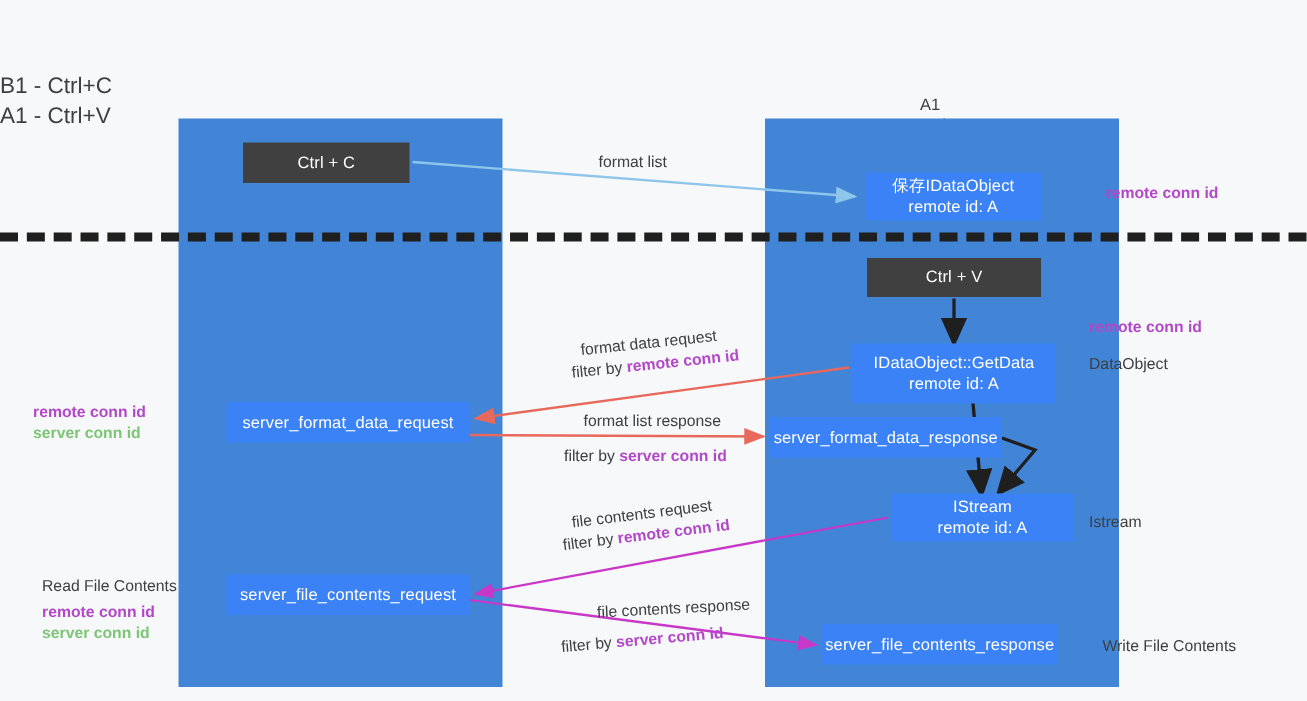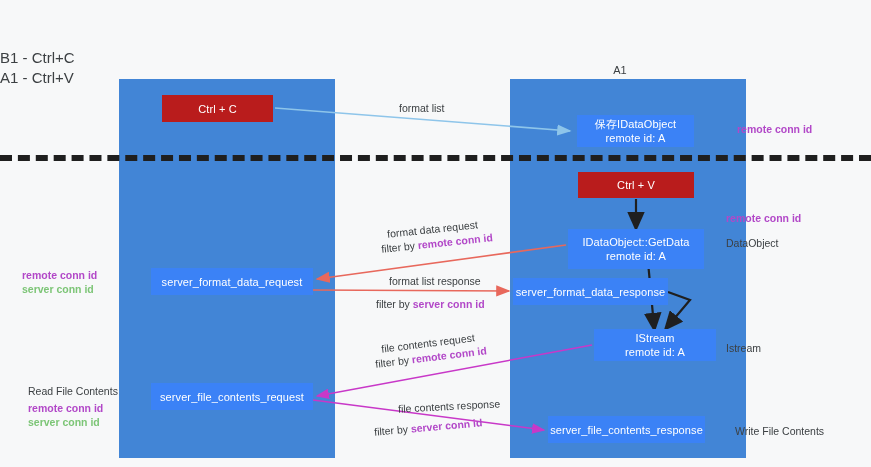--- a/index.html
+++ b/index.html
@@ -46,21 +46,21 @@
   
   .node{
     box-sizing:border-box;
     display:flex;align-items:center;justify-content:center;
     text-align:center;
     color:#ffffff;
     font-size:11px;line-height:14px;
     white-space:pre-line;
     letter-spacing:.1px;
   }
-  .green{background:#b91c1c;}
+  .green{background:#404040;}
   .orange{background:#3b82f6;}
 
   #n-ctrlc{left:162px;top:95px;width:111px;height:27px;}
   #n-idataobject{left:577px;top:115px;width:117px;height:32px;}
   #n-ctrlv{left:578px;top:172px;width:116px;height:26px;}
   #n-getdata{left:568px;top:229px;width:136px;height:40px;}
   #n-fmtreq{left:151px;top:268px;width:162px;height:27px;}
   #n-fmtresp{left:513px;top:278px;width:155px;height:27px;}
   #n-istream{left:594px;top:329px;width:122px;height:32px;}
   #n-filereq{left:151px;top:383px;width:162px;height:27px;}

